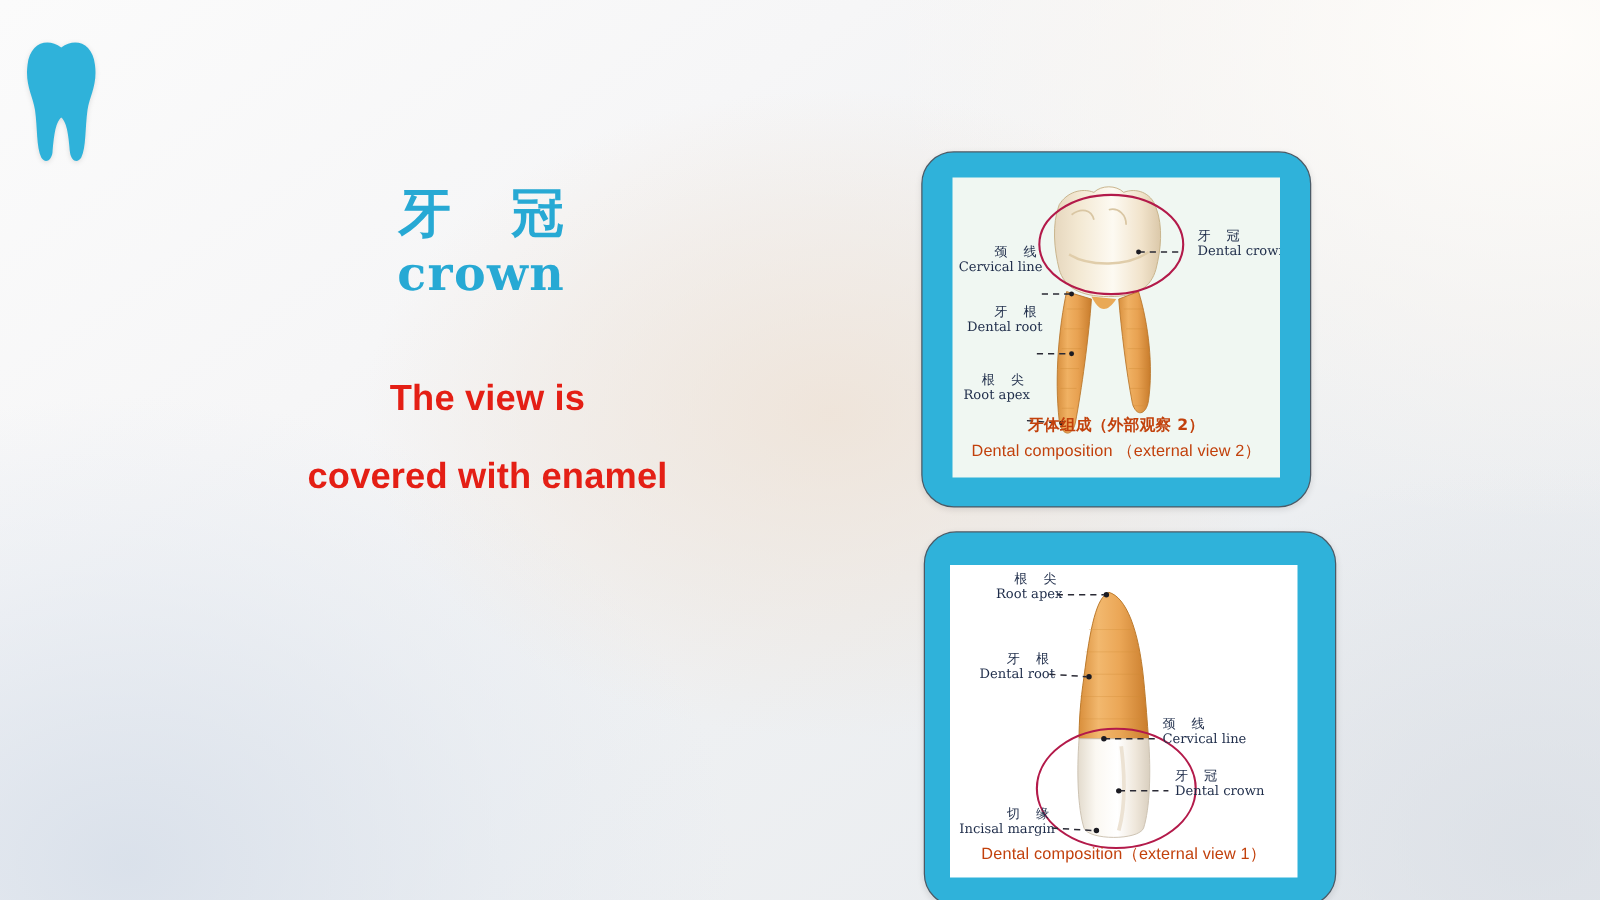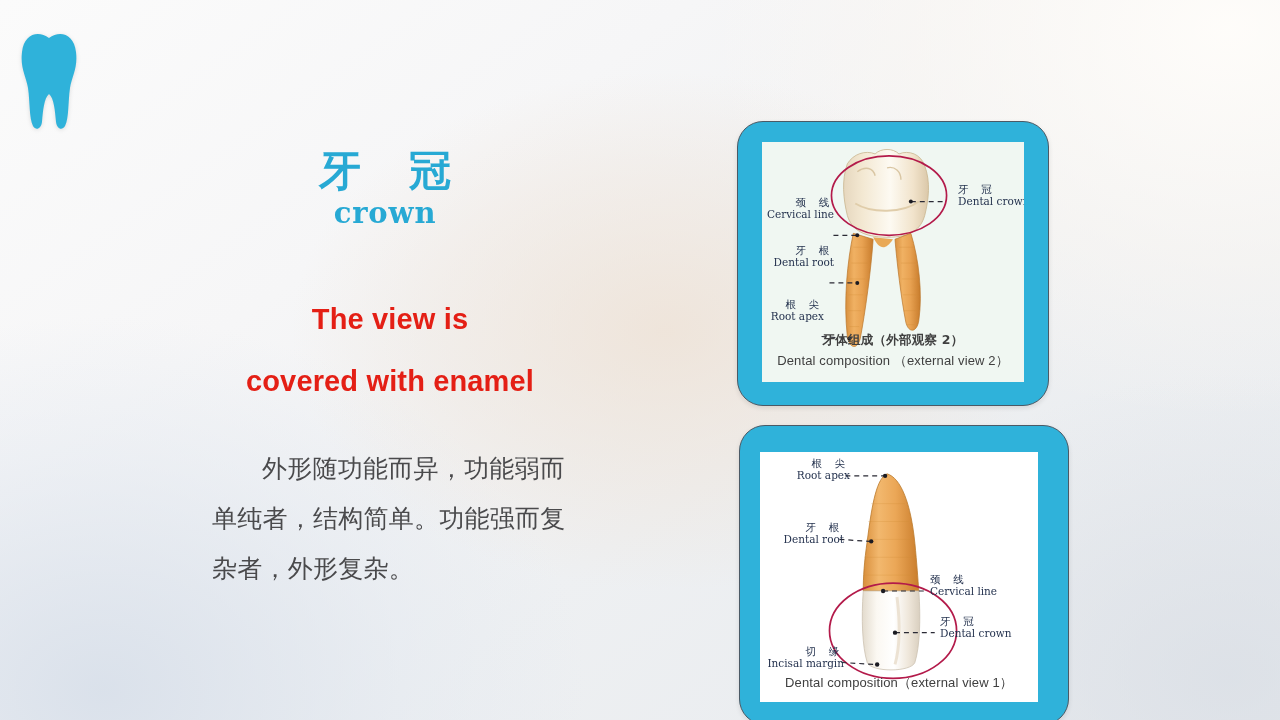--- a/index.html
+++ b/index.html
@@ -43,21 +43,21 @@
     color: #27a9d4;
     font-size: 42px;
     font-weight: 700;
     letter-spacing: 0.40em;
     line-height: 1.08;
     text-indent: 0.40em;
     font-family: "DejaVu Sans", "Liberation Sans", sans-serif;
   }
   .title-en {
     color: #27a9d4;
-    font-size: 29px;
+    font-size: 38px;
     font-weight: 700;
     letter-spacing: 0.03em;
     line-height: 1.15;
     margin-top: 4px;
     font-family: "DejaVu Serif", "Liberation Serif", serif;
   }
 
   .redline {
     position: absolute;
     width: 520px;
@@ -103,21 +103,21 @@
   }
   .frame.top .plate    { left: 24px; top: 20px; right: 24px; bottom: 23px; background:#f0f7f2; }
   .frame.bottom .plate { left: 20px; top: 26px; right: 30px; bottom: 22px; background:#ffffff; }
 
   .fig { position: absolute; inset: 0; }
 
   .cap {
     position: absolute;
     left: 0; right: 0;
     text-align: center;
-    color: #404040;
+    color: #c2410c;
   }
   .cap .cn { font-size: 12.5px; font-weight: 700; letter-spacing: .02em;
              font-family: "DejaVu Sans","Liberation Sans",sans-serif; }
   .cap .en { font-size: 13px; letter-spacing: .01em; margin-top: 3px; }
 
   .frame.top .cap    { bottom: 12px; }
   .frame.bottom .cap { bottom: 10px; }
 
   
   .lbl {
@@ -156,21 +156,20 @@
   </div>
 
   <div class="title-block">
     <div class="title-cn">牙  冠</div>
     <div class="title-en">crown</div>
   </div>
 
   <div class="redline l1">The view is</div>
   <div class="redline l2">covered with enamel</div>
 
-  <div class="body-cn">外形随功能而异，功能弱而单纯者，结构简单。功能强而复杂者，外形复杂。</div>
 
   <div class="frame top">
     <div class="plate">
 
       <svg class="fig" viewBox="0 0 264 242">
         <defs>
           <linearGradient id="enam2" x1="0" y1="0" x2="1" y2="0">
             <stop offset="0%" stop-color="#e6d7be"></stop>
             <stop offset="22%" stop-color="#f3e8d2"></stop>
             <stop offset="55%" stop-color="#fdfaf2"></stop>

